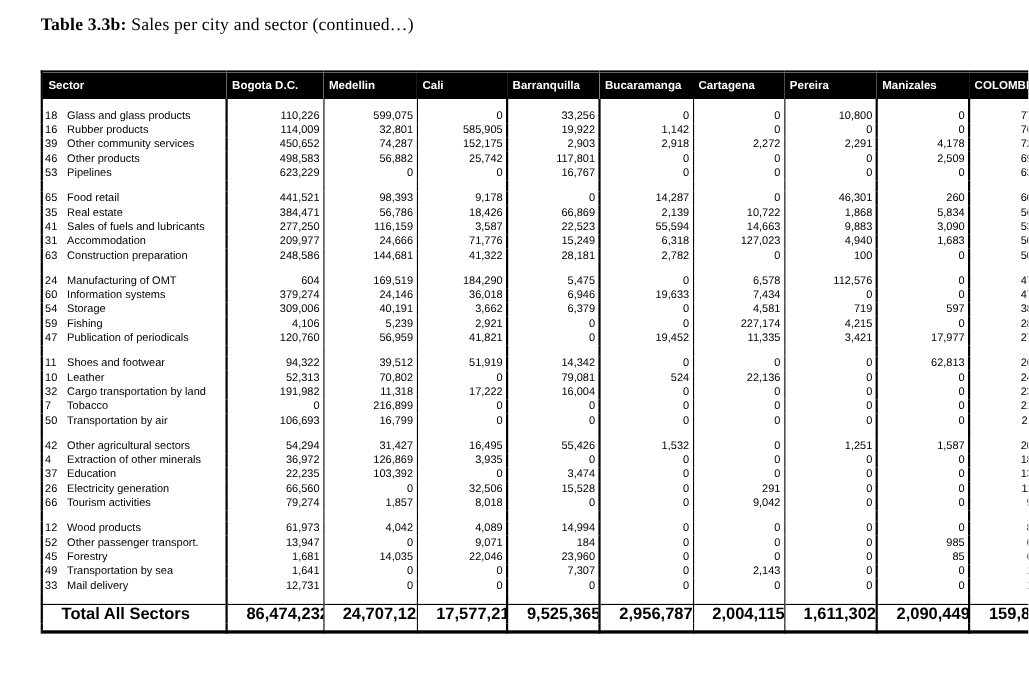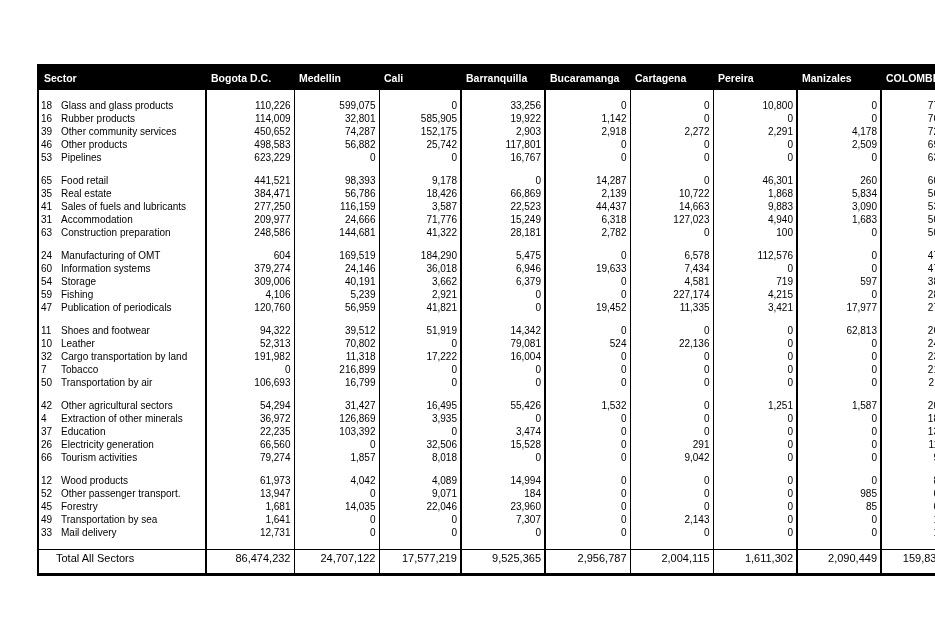--- a/index.html
+++ b/index.html
@@ -28,31 +28,34 @@
   .c2{border-right:1px solid #000;}
   .c3{border-right:2px solid #000;}
   .c4{border-right:2px solid #000;}
   .c5{border-right:1px solid #000;}
   .c6{border-right:1px solid #000;}
   .c7{border-right:2px solid #000;}
   .c8{border-right:2px solid #000;}
   tr.spacer-top td{height:9px;}
   tr.spacer td{height:10px;}
   tr.spacer-pretotal td{height:10px;}
-  tr.total-row td{font-weight:normal;font-size:11px;height:17px;border-top:1px solid #000;padding-left:17px;}
+  tr.total-row td{font-weight:bold;font-size:15px;height:17px;border-top:1px solid #000;padding-left:17px;}
   tr.pad-bottom td{height:6px;}
   th.h0{width:160px;} th.h1{width:81px;} th.h2{width:78px;margin-left:34px;} th.h3{width:75px;}
   th.h4{width:77px;} th.h5{width:78px;} th.h6{width:76px;} th.h7{width:77px;margin-top:10px;}
   th.h8{width:77px;} th.h9{width:79px;}
 </style>
 </head>
 <body>
 
 <div class="page">
 
+  <div class="doc-title">
+    <span class="b">Table 3.3b:</span><span> Sales per city and sector (continued…)</span>
+  </div>
 
   <table class="sales">
     <thead>
       <tr>
         <th class="h0">Sector</th>
         <th class="h1">Bogota D.C.</th>
         <th class="h2">Medellin</th>
         <th class="h3">Cali</th>
         <th class="h4">Barranquilla</th>
         <th class="h5">Bucaramanga</th>
@@ -170,21 +173,21 @@
           <td class="c7 num">1,868</td>
           <td class="c8 num">5,834</td>
           <td class="c9 num">567,448</td>
         </tr>
         <tr class="">
           <td class="c0 sec"><span class="code">41</span><span>Sales of fuels and lubricants</span></td>
           <td class="c1 num">277,250</td>
           <td class="c2 num">116,159</td>
           <td class="c3 num">3,587</td>
           <td class="c4 num">22,523</td>
-          <td class="c5 num">44,437</td>
+          <td class="c5 num">55,594</td>
           <td class="c6 num">14,663</td>
           <td class="c7 num">9,883</td>
           <td class="c8 num">3,090</td>
           <td class="c9 num">537,994</td>
         </tr>
         <tr class="">
           <td class="c0 sec"><span class="code">31</span><span>Accommodation</span></td>
           <td class="c1 num">209,977</td>
           <td class="c2 num">24,666</td>
           <td class="c3 num">71,776</td>

